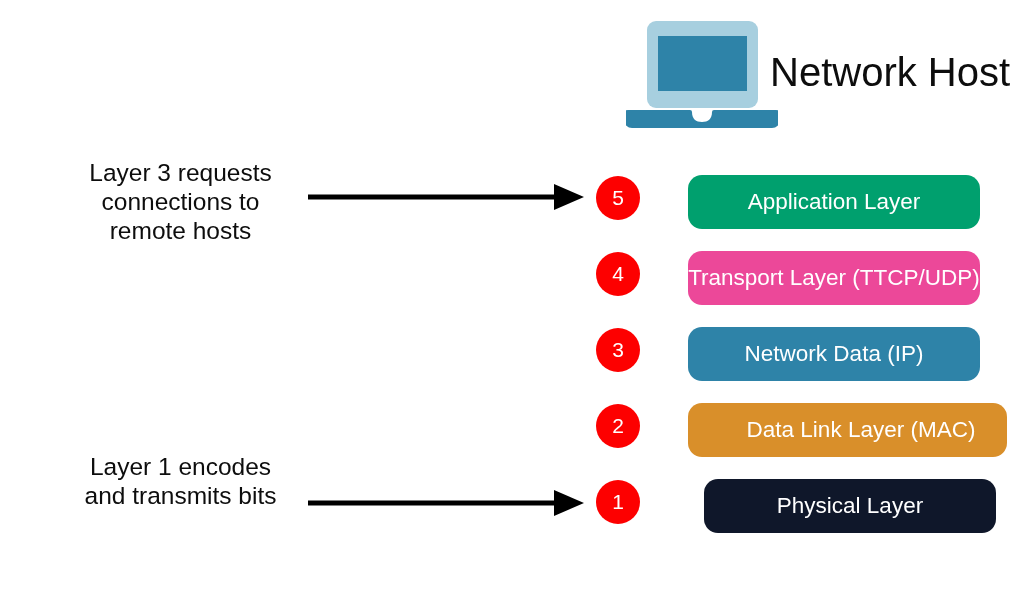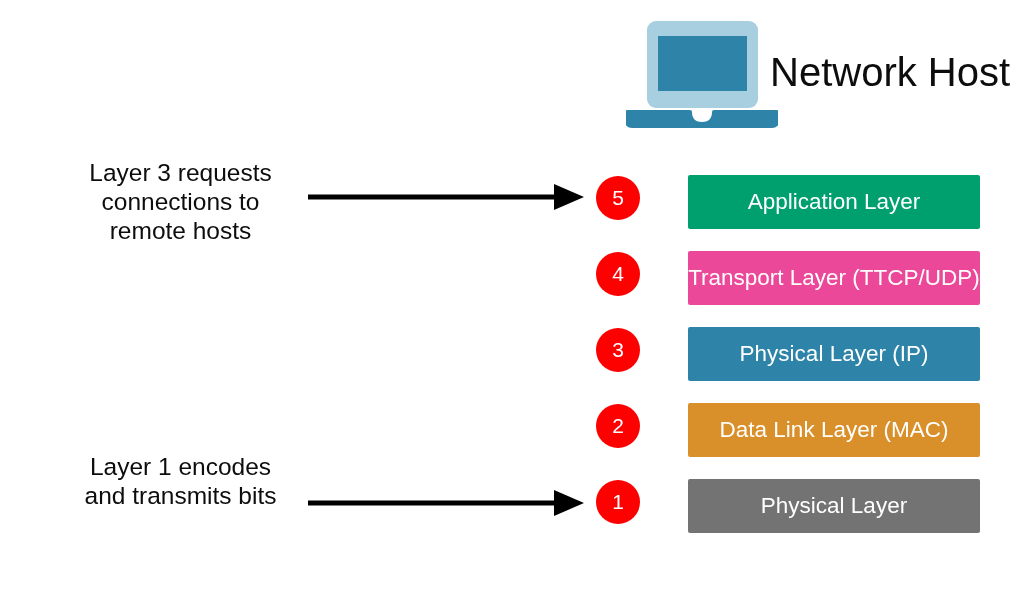--- a/index.html
+++ b/index.html
@@ -88,21 +88,21 @@
     line-height: 44px;
     text-align: center;
     font-weight: 400;
   }
   .layer-bar {
     position: absolute;
     left: 92px;
     top: 0px;
     width: 292px;
     height: 54px;
-    border-radius: 2px;
+    border-radius: 14px;
     color: #ffffff;
     font-size: 22.5px;
     line-height: 54px;
     text-align: center;
     white-space: nowrap;
     overflow: hidden;
   }
 </style>
 </head>
 <body>
@@ -145,26 +145,26 @@
     <div class="layer-bar" style="background: rgb(0, 160, 110);">Application Layer</div>
   </div>
 
   <div class="layer-row" style="top:251px">
     <div class="layer-badge" style="background: rgb(253, 0, 0); color: rgb(255, 255, 255);">4</div>
     <div class="layer-bar" style="background: #ec4899;">Transport Layer (TTCP/UDP)</div>
   </div>
 
   <div class="layer-row" style="top:327px">
     <div class="layer-badge" style="background: rgb(253, 0, 0); color: rgb(255, 255, 255);">3</div>
-    <div class="layer-bar" style="background: rgb(46, 131, 168);">Physical Layer (IP)</div>
+    <div class="layer-bar" style="background: rgb(46, 131, 168);">Network Data (IP)</div>
   </div>
 
   <div class="layer-row" style="top:403px">
     <div class="layer-badge" style="background: rgb(253, 0, 0); color: rgb(255, 255, 255);">2</div>
-    <div class="layer-bar" style="background: rgb(217, 143, 42);">Data Link Layer (MAC)</div>
+    <div class="layer-bar" style="background: rgb(217, 143, 42); padding-left: 27px;">Data Link Layer (MAC)</div>
   </div>
 
   <div class="layer-row" style="top:479px">
     <div class="layer-badge" style="background: rgb(253, 0, 0); color: rgb(255, 255, 255);">1</div>
-    <div class="layer-bar" style="background: #737373;">Physical Layer</div>
+    <div class="layer-bar" style="background: #0f172a; margin-left: 16px;">Physical Layer</div>
   </div>
 
 </div>
 
 </body></html>

